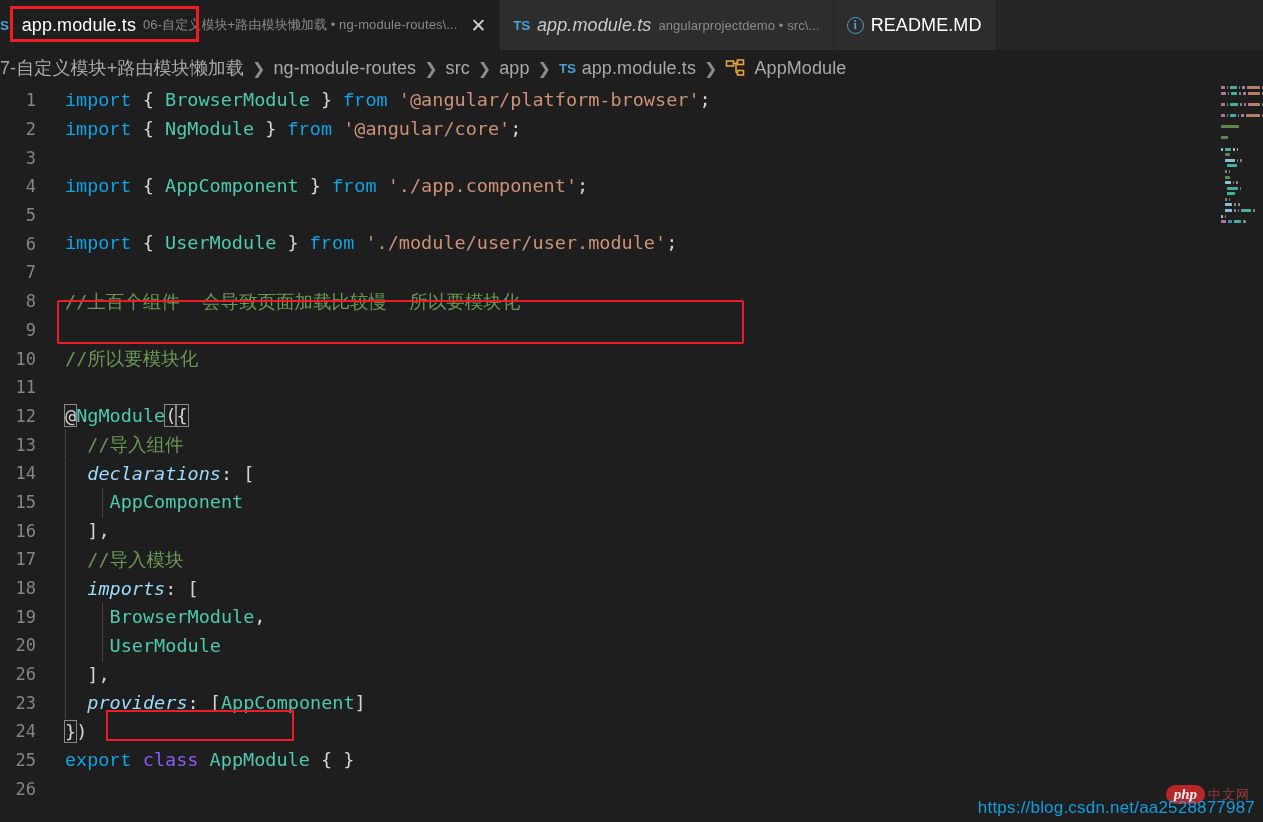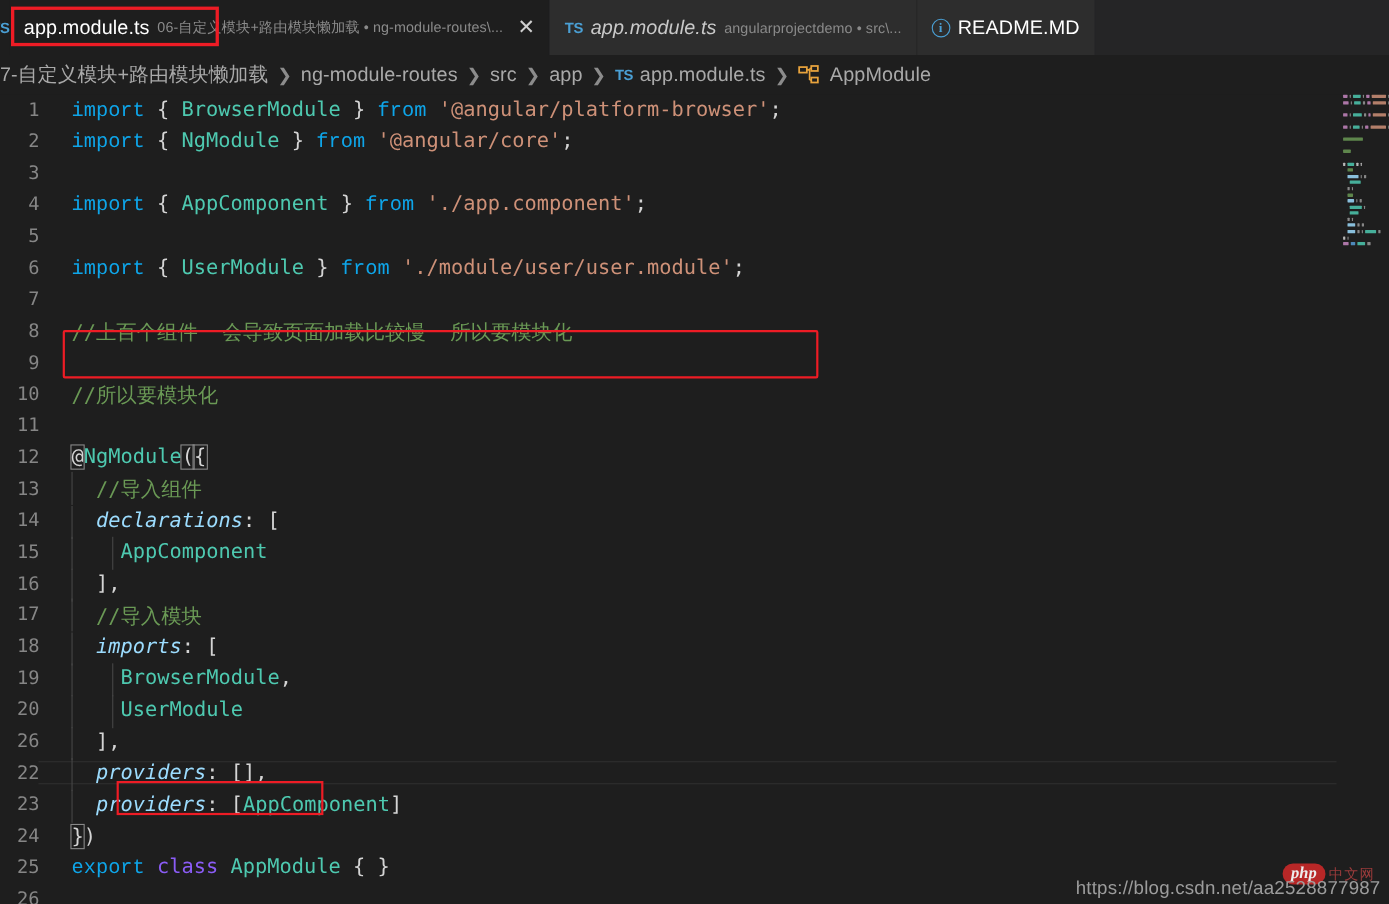--- a/index.html
+++ b/index.html
@@ -276,21 +276,21 @@
     position: absolute;
     right: 8px; bottom: 4px;
     display: flex;
     align-items: flex-end;
     pointer-events: none;
     z-index: 50;
   }
   .wm-url {
     font-family: "Liberation Sans", sans-serif;
     font-size: 17px;
-    color: #a3a3a3;
+    color: #0ea5e9;
     letter-spacing: 0.2px;
     opacity: 0.95;
   }
   .wm-logo {
     position: absolute;
     right: 13px; bottom: 18px;
     display: flex;
     align-items: center;
     gap: 3px;
   }
@@ -383,21 +383,20 @@
         <div class="row"><div class="gutter">12</div><div class="code"><span class="t-brkt-hl">@</span><span class="t-dec">NgModule</span><span class="t-brkt-hl">(</span><span class="t-brkt-hl">{</span></div></div>
         <div class="row"><div class="gutter">13</div><div class="code"><span class="iguide ig1"></span><span class="t-plain">  </span><span class="t-cmt">//导入组件</span></div></div>
         <div class="row"><div class="gutter">14</div><div class="code"><span class="iguide ig1"></span><span class="t-plain">  </span><span class="t-prop">declarations</span><span class="t-punc">: </span><span class="t-punc">[</span></div></div>
         <div class="row"><div class="gutter">15</div><div class="code"><span class="iguide ig1"></span><span class="iguide ig2"></span><span class="t-plain">    </span><span class="t-cls">AppComponent</span></div></div>
         <div class="row"><div class="gutter">16</div><div class="code"><span class="iguide ig1"></span><span class="t-plain">  </span><span class="t-punc">]</span><span class="t-punc">,</span></div></div>
         <div class="row"><div class="gutter">17</div><div class="code"><span class="iguide ig1"></span><span class="t-plain">  </span><span class="t-cmt">//导入模块</span></div></div>
         <div class="row"><div class="gutter">18</div><div class="code"><span class="iguide ig1"></span><span class="t-plain">  </span><span class="t-prop">imports</span><span class="t-punc">: </span><span class="t-punc">[</span></div></div>
         <div class="row"><div class="gutter">19</div><div class="code"><span class="iguide ig1"></span><span class="iguide ig2"></span><span class="t-plain">    </span><span class="t-cls">BrowserModule</span><span class="t-punc">,</span></div></div>
         <div class="row"><div class="gutter">20</div><div class="code"><span class="iguide ig1"></span><span class="iguide ig2"></span><span class="t-plain">    </span><span class="t-cls">UserModule</span></div></div>
         <div class="row"><div class="gutter">26</div><div class="code"><span class="iguide ig1"></span><span class="t-plain">  </span><span class="t-punc">]</span><span class="t-punc">,</span></div></div>
-        <div class="row cur-line"><div class="gutter">22</div><div class="code"><span class="iguide ig1"></span><span class="t-plain">  </span><span class="t-prop">providers</span><span class="t-punc">: </span><span class="t-punc">[],</span></div></div>
         <div class="row"><div class="gutter">23</div><div class="code"><span class="iguide ig1"></span><span class="t-plain">  </span><span class="t-prop">providers</span><span class="t-punc">: </span><span class="t-punc">[</span><span class="t-cls">AppComponent</span><span class="t-punc">]</span></div></div>
         <div class="row"><div class="gutter">24</div><div class="code"><span class="t-brkt-hl">}</span><span class="t-plain">)</span></div></div>
         <div class="row"><div class="gutter">25</div><div class="code"><span class="t-kw">export</span><span class="t-plain"> </span><span class="t-kw2">class</span><span class="t-plain"> </span><span class="t-cls">AppModule</span><span class="t-plain"> </span><span class="t-punc">{ }</span></div></div>
         <div class="row"><div class="gutter">26</div><div class="code"></div></div>
       </div>
 
     <div class="annot-line6"></div>
     <div class="annot-usermodule"></div>
   </div>
 

